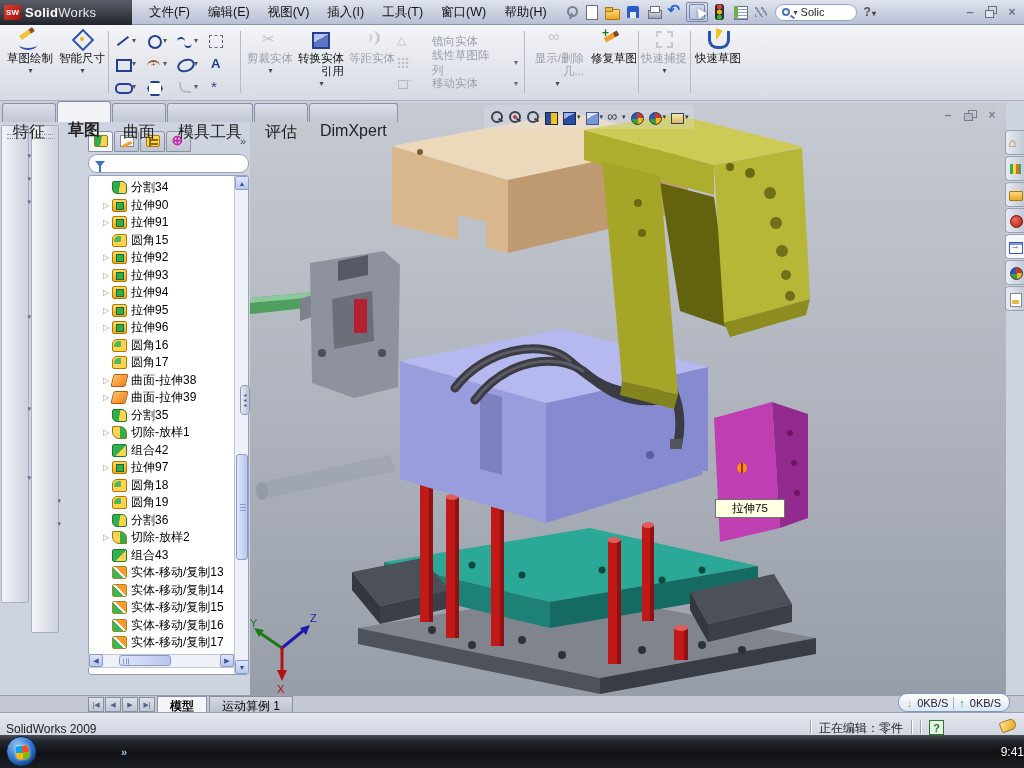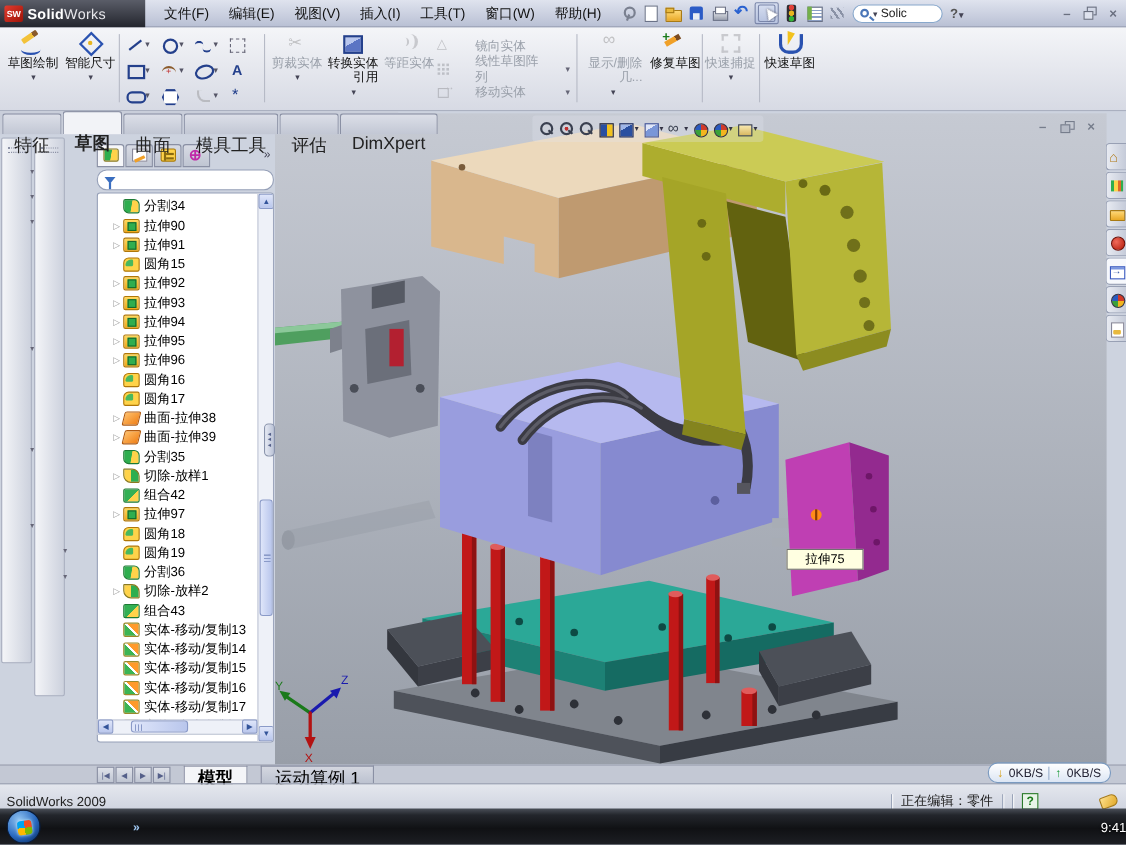--- a/index.html
+++ b/index.html
@@ -185,30 +185,30 @@
 .p-sws::before{content:"";position:absolute;left:1px;top:0;width:11px;height:11px;border-radius:50%;background:radial-gradient(circle at 35% 35%,#f06a5a,#b01808);border:1px solid #701008}
 .p-vpal::before{content:"";position:absolute;left:0;top:1px;width:12px;height:10px;background:#fff;border:1px solid #3a5ac0;box-shadow:inset 0 2px 0 #7a96e0}
 .p-vpal::after{content:"→";position:absolute;left:2px;top:0;font-size:9px;color:#2a4fa0}
 .p-appr::before{content:"";position:absolute;left:1px;top:0;width:11px;height:11px;border-radius:50%;background:conic-gradient(#d03a2a 0 25%,#f2b51e 0 50%,#3aa03a 0 75%,#2a5ac0 0);border:1px solid #334}
 .p-cprop::before{content:"";position:absolute;left:1px;top:0;width:10px;height:12px;background:#fff;border:1px solid #889}
 .p-cprop::after{content:"";position:absolute;left:3px;top:7px;width:7px;height:4px;background:#e8b93e;border-radius:1px}
 
 #modeltabs{position:absolute;left:0;top:695px;width:1024px;height:17px;background:#c3c8d4;border-top:1px solid #9aa0b0;display:flex;align-items:stretch}
 .navbtn{width:16px;border:1px solid #8a90a4;background:linear-gradient(#dfe2ea,#bfc5d2);color:#55608a;font-size:7px;display:flex;align-items:center;justify-content:center;margin-top:1px}
 #navcluster{display:flex;margin-left:88px;gap:1px}
-.mtab{padding:1px 12px;border:1px solid #8a90a4;border-bottom:0;background:linear-gradient(#d4d7e0,#bcc2d0);font-size:16px;margin-left:12px;white-space:nowrap}
+.mtab{padding:1px 12px;border:1px solid #8a90a4;border-bottom:0;background:linear-gradient(#d4d7e0,#bcc2d0);font-size:12px;margin-left:2px;white-space:nowrap}
 .mtab.active{background:#f4f5f8;font-weight:bold}
 #netwidget{position:absolute;right:14px;top:-3px;height:19px;background:linear-gradient(#ffffff,#dce6f4);border:1px solid #7a9ac0;border-radius:9px;display:flex;align-items:center;padding:0 8px;gap:5px;font-size:11px;color:#223;z-index:7}
 #netwidget .dn{color:#d8a018;font-weight:bold}
 #netwidget .up{color:#1a9a3a;font-weight:bold}
 #netwidget .div{width:1px;height:12px;background:#9ab0cc}
 
 #statusbar{position:absolute;left:0;top:712px;width:1024px;height:32px;background:linear-gradient(#e4e7ee,#c9cedb);border-top:1px solid #9aa0b0;display:flex;align-items:center;font-size:12px;color:#222}
 #sbleft{padding-left:6px}
-#sbright{margin-left:auto;display:flex;align-items:center;gap:8px;padding-right:8px}
+#sbright{margin-left:auto;display:flex;gap:8px;padding-right:8px}
 .sbsep{width:1px;height:14px;background:#9aa4b8;box-shadow:1px 0 0 #fff}
 #sbhelp{width:15px;height:15px;background:#e8f4e8;border:1px solid #2a7a2a;color:#1a7a1a;font-weight:bold;font-size:11px;display:flex;align-items:center;justify-content:center}
 #sbtag{width:16px;height:11px;background:linear-gradient(135deg,#ffe08a,#e0a828);border:1px solid #a87a14;border-radius:2px 5px 5px 2px;transform:rotate(-20deg)}
 
 #taskbar{position:absolute;left:0;top:735px;width:1024px;height:33px;background:linear-gradient(#4a4f58 0%,#23262c 18%,#101114 55%,#1d1f24 100%);display:flex;align-items:center}
 #orb{width:31px;height:31px;margin-left:6px;border-radius:50%;background:radial-gradient(circle at 35% 28%,#8ec2f2,#2a6ac0 55%,#0a2f66 90%);border:1px solid #0a1c3a;position:relative;flex:none}
 #orb::after{content:"";position:absolute;left:9px;top:9px;width:13px;height:13px;border-radius:3px;background:conic-gradient(#f25022 0 25%,#7fba00 0 50%,#ffb900 0 75%,#00a4ef 0);transform:rotate(-8deg);box-shadow:0 0 3px #dff}
 #qlaunch{display:flex;align-items:center;gap:7px;margin-left:12px}
 .qlico{width:18px;height:18px;border-radius:50%;position:relative}
 #qchev{color:#9ec6f0;font-size:11px;font-weight:bold;margin-left:4px}

